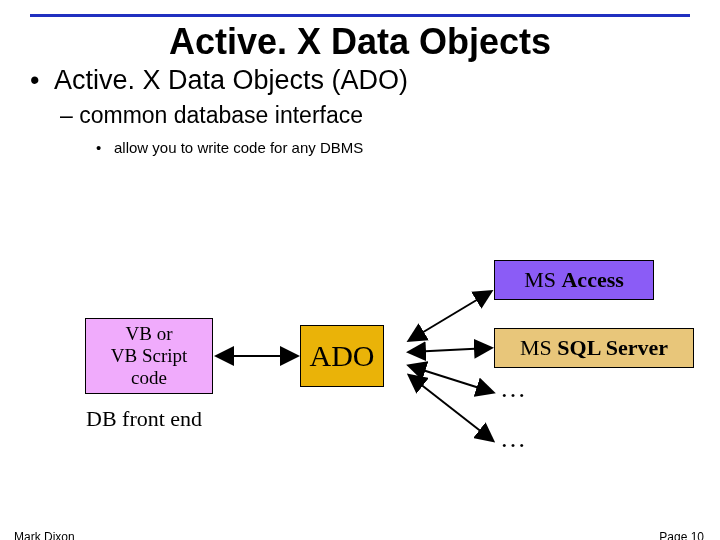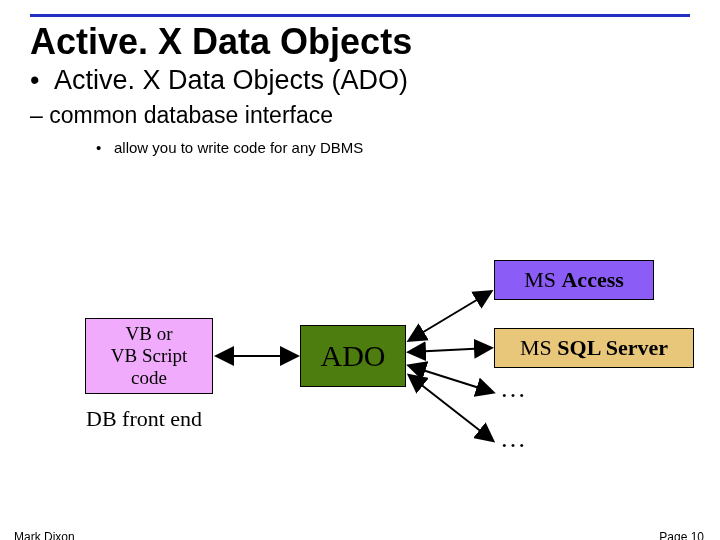--- a/index.html
+++ b/index.html
@@ -16,39 +16,40 @@
     width: 720px;
     height: 540px;
     box-sizing: border-box;
     padding: 0 30px;
   }
   .title-rule {
     border-top: 3px solid #2030c0;
     margin-top: 14px;
   }
   .title {
-    text-align: left;
+    text-align: center;
     font-size: 36px;
     font-weight: bold;
     color: #000;
     margin-top: 4px;
   }
   .b1 {
     font-size: 27px;
     color: #000;
     margin-top: 2px;
   }
   .b1-bullet {
     display: inline-block;
     width: 24px;
   }
   .b2 {
     font-size: 23px;
     color: #000;
     margin-top: 6px;
+    margin-left: 30px;
   }
   .b3 {
     font-size: 15px;
     color: #000;
     margin-top: 10px;
     margin-left: 66px;
   }
   .b3-bullet {
     display: inline-block;
     width: 18px;
@@ -79,23 +80,23 @@
     top: 304px;
     width: 128px;
     height: 76px;
     background: #f0abfc;
     font-size: 19px;
     line-height: 1.15;
   }
   .box.ado {
     left: 300px;
     top: 311px;
-    width: 106px;
+    width: 84px;
     height: 62px;
-    background: #4d7c0f;
+    background: #eab308;
     font-size: 30px;
     text-align: center;
   }
   .box.access {
     left: 494px;
     top: 246px;
     width: 160px;
     height: 40px;
     background: #8b5cf6;
     font-size: 22px;

